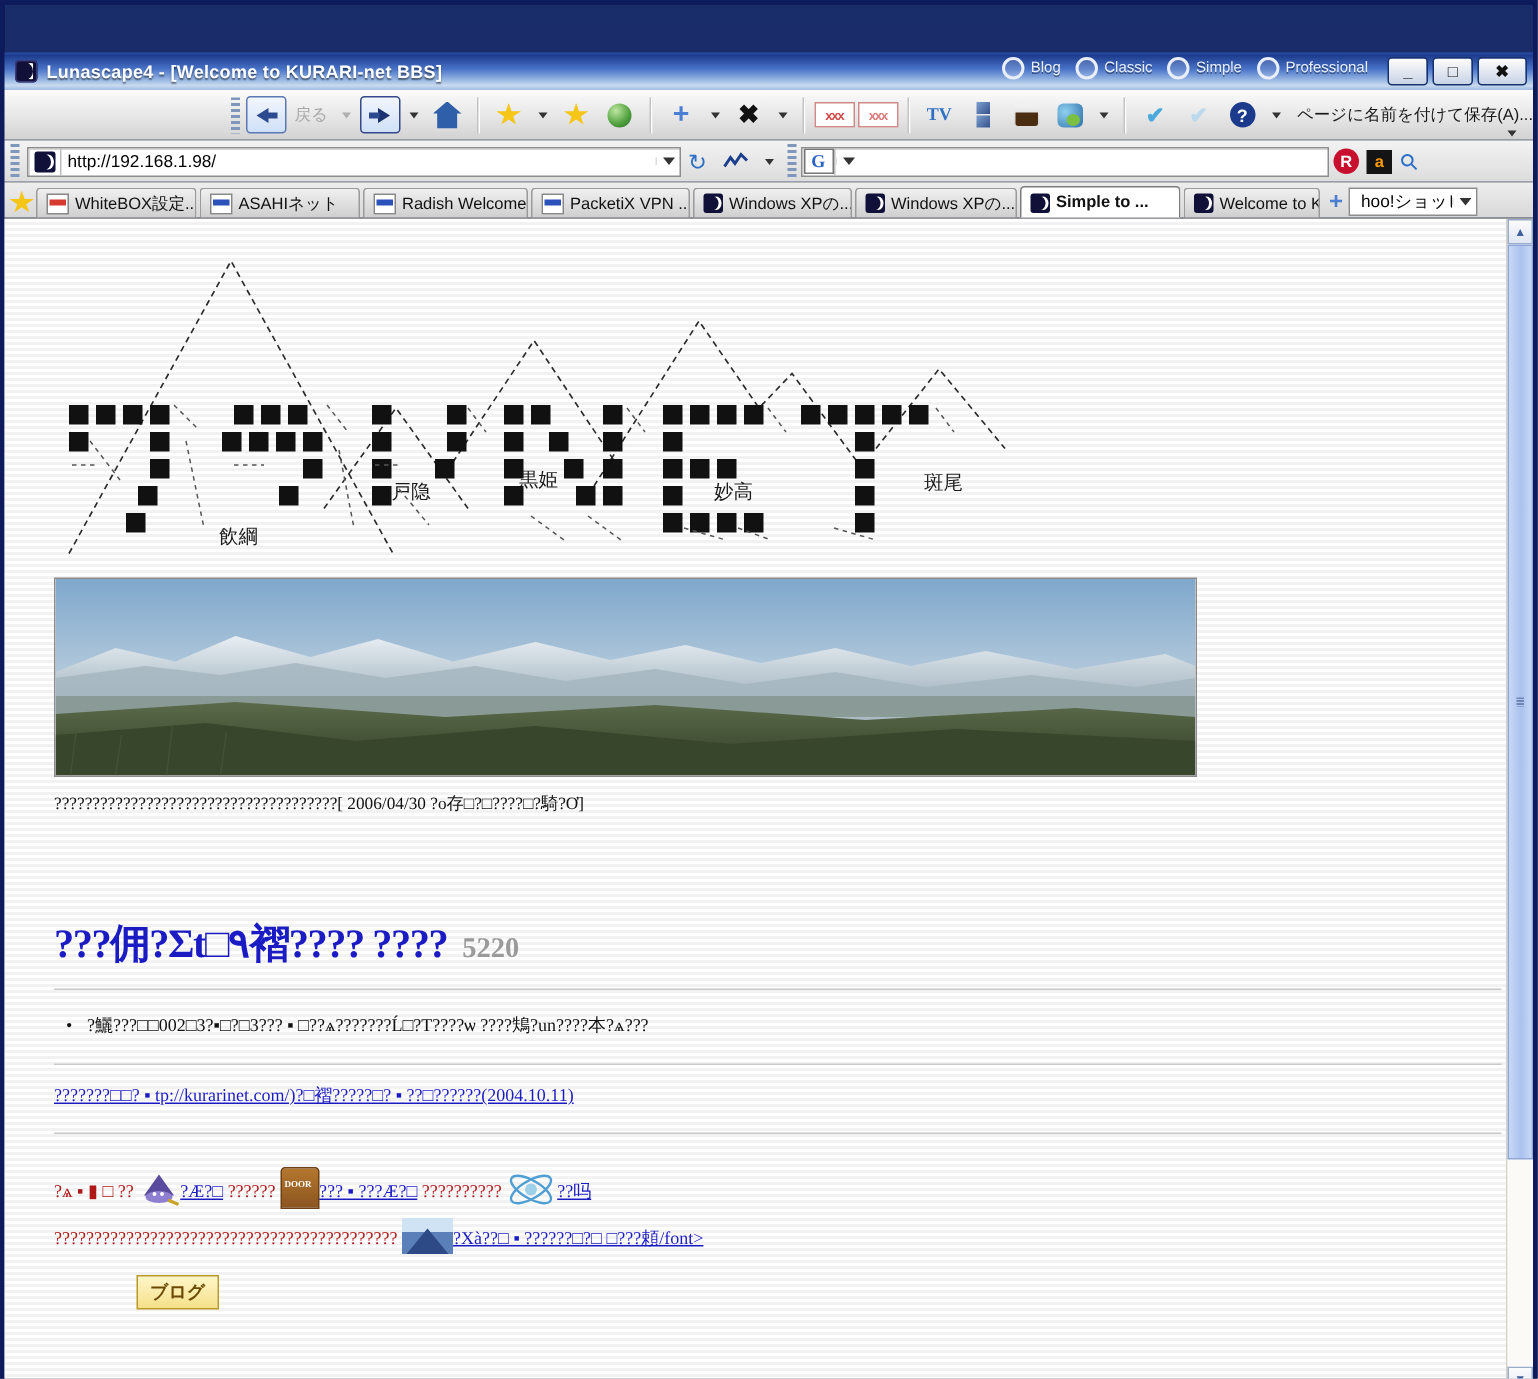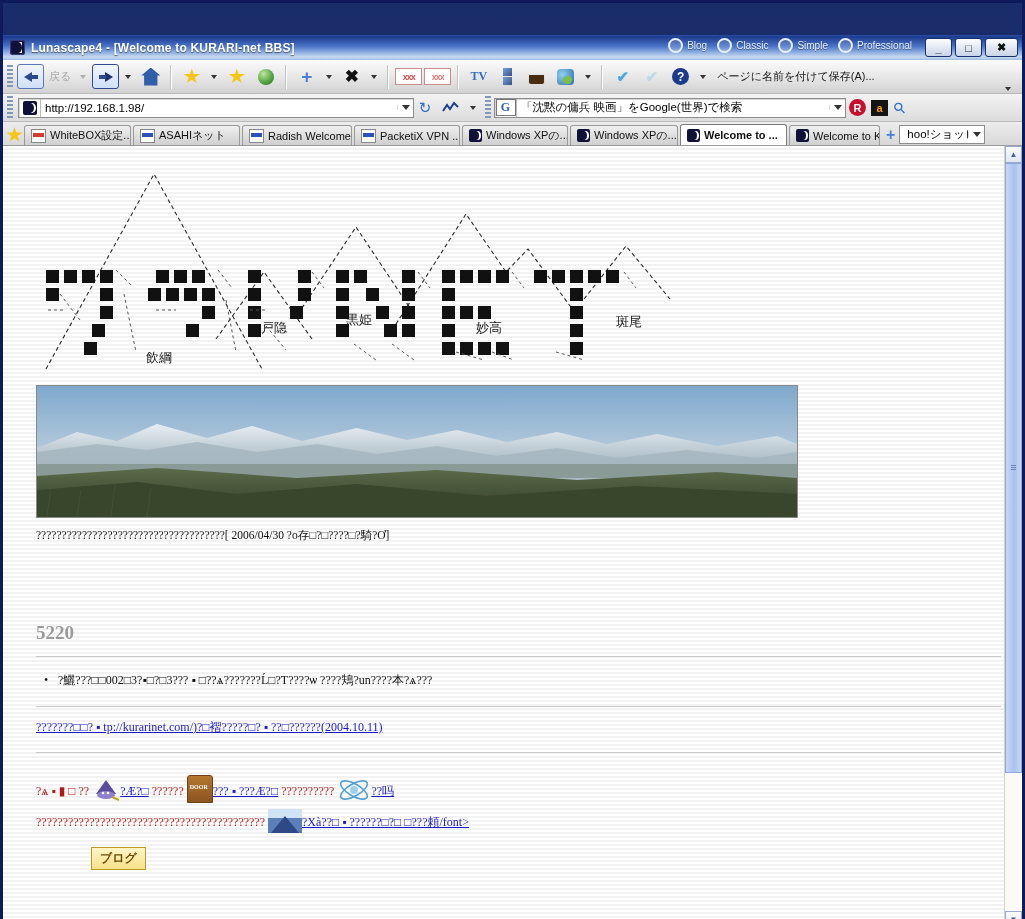--- a/index.html
+++ b/index.html
@@ -25,21 +25,21 @@
   .winbtn{width:27px;height:19px;margin-left:3px;border:1px solid #16326e;border-radius:3px;
     background:linear-gradient(#fdfdfd,#c9d4e6);display:flex;align-items:center;justify-content:center;
     font-size:11px;color:#111;box-sizing:border-box;}
   .winbtn.close{width:33px;}
   .winbtn i{font-style:normal;font-weight:bold;}
 
   
   .chrome{background:linear-gradient(#f4f4f4,#dfdfdf);}
   .toolbar{height:33px;display:flex;align-items:center;
     background:linear-gradient(180deg,#fbfbfb,#e4e4e4 60%,#d2d2d2);
-    border-bottom:1px solid #b9b9b9;position:relative;}
+    border-bottom:1px solid #b9b9b9;position:relative;justify-content:flex-end;}
   .grip{width:6px;height:24px;margin:0 3px 0 4px;flex:none;
     background-image:repeating-linear-gradient(180deg,#7e97bb 0 2px,transparent 2px 4px);}
   .tbtn{height:27px;min-width:27px;display:flex;align-items:center;justify-content:center;
     margin:0 1px;border-radius:3px;position:relative;flex:none;}
   .sep{width:1px;height:24px;background:#c3c3c3;margin:0 5px;border-right:1px solid #fff;flex:none;}
   .arw{width:0;height:0;border-left:3.5px solid transparent;border-right:3.5px solid transparent;
        border-top:4px solid #333;margin:0 5px;flex:none;}
   .sq-back,.sq-fwd{width:25px;height:23px;border:1px solid #5a78b4;border-radius:3px;
     background:linear-gradient(#f2f6fd,#cfe0f7);display:flex;align-items:center;justify-content:center;}
   .sq-fwd{border-color:#35488c;}
@@ -278,42 +278,41 @@
     <div class="tbtn">
         <span class="qm">?</span>
       </div>
     <span class="arw"></span>
     <span class="menu-txt">ページに名前を付けて保存(A)...</span>
     <span class="arw tb-drop"></span>
   </div>
 
   <div class="addrrow chrome">
     <div class="grip"></div>
-    <div class="fieldbox" style="width:396px;margin-left:2px;">
+    <div class="fieldbox" style="width:436px;margin-left:2px;">
       <span class="faviconbox">
           <span class="moonsm"></span>
         </span>
       <span class="fieldtxt">http://192.168.1.98/</span>
       <span class="caret-btn">
           <span class="caret"></span>
         </span>
     </div>
     <span class="reload">↻</span>
     <div class="tbtn">
       <svg width="17" height="14" viewBox="0 0 17 14">
           <polyline points="1,10 5,4 8,8 12,2 16,6" fill="none" stroke="#1b3f8c" stroke-width="2"></polyline>
         </svg>
     </div>
     <span class="arw"></span>
     <div class="grip"></div>
     <div class="fieldbox" style="width:352px;">
       <span class="faviconbox">
           <span class="gic">G</span>
         </span>
-      <span class="fieldtxt">「沈黙の傭兵 映画」をGoogle(世界)で検索</span>
       <span class="caret-btn">
           <span class="caret"></span>
         </span>
     </div>
     <span class="rbtn">R</span>
     <span class="abtn">a</span>
     <span class="srchic">⚲</span>
   </div>
 
   <div class="tabrow">
@@ -340,21 +339,21 @@
     <div class="tab" style="width:106px">
       <span class="ti-moon"></span>
       <span>Windows XPの...</span>
     </div>
     <div class="tab" style="width:108px">
       <span class="ti-moon"></span>
       <span>Windows XPの...</span>
     </div>
     <div class="tab active" style="width:107px">
       <span class="ti-moon"></span>
-      <span>Welcome to ...</span>
+      <span>Simple to ...</span>
     </div>
     <div class="tab" style="width:91px">
       <span class="ti-moon"></span>
       <span>Welcome to K...</span>
     </div>
     <span class="tabplus">+</span>
     <div class="tabsearch" style="width:86px">
       <span class="fieldtxt">hoo!ショッピング</span>
       <span class="caret-btn">
           <span class="caret"></span>
@@ -489,20 +488,21 @@
             <path d="M0 104 L100 96 L200 108 L320 98 L450 110 L600 100 L760 108 L760 131 L0 131 Z" fill="#38462b"></path>
             <g stroke="#4a5a3c" stroke-width="1" opacity=".6">
               <path d="M10 131 L14 100 M40 131 L44 104 M74 131 L78 98 M110 131 L114 102"></path>
             </g>
           </svg>
         </div>
 
         <div class="notice">?????????????????????????????????????[ 2006/04/30 ?o存□?□????□?騎?Ơ]</div>
 
         <div class="headline">
+          <span class="h1">???佣?Σt□٩褶???? ????</span>
           <span class="num">5220</span>
         </div>
         <div class="rule"></div>
 
         <ul class="blist">
           <li>?鱺???□□002□3?▪□?□3??? ▪ □??ѧ???????Ĺ□?T????ѡ ????鴩?un????本?ѧ???</li>
         </ul>
 
         <div class="rule" style="margin-top:16px"></div>
 

